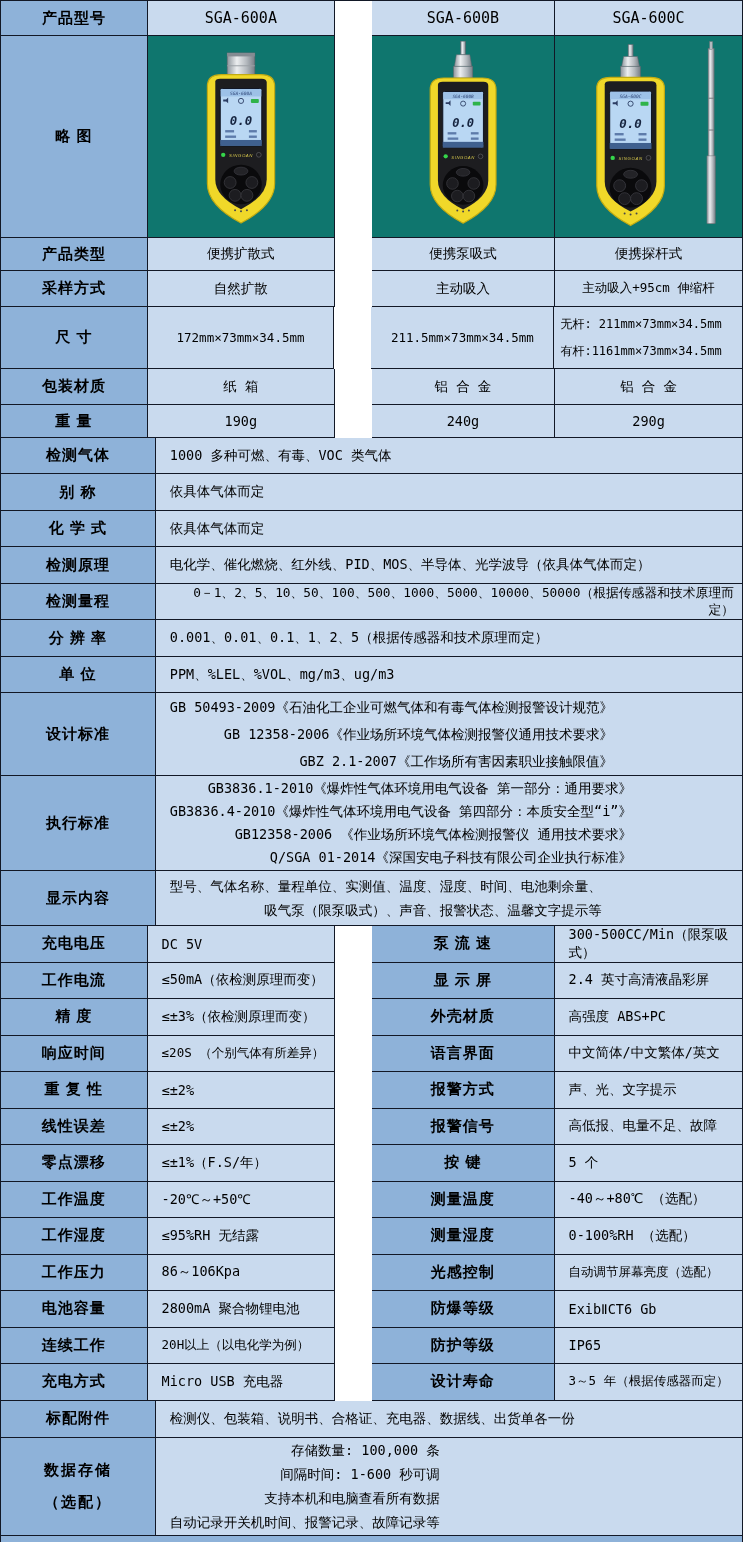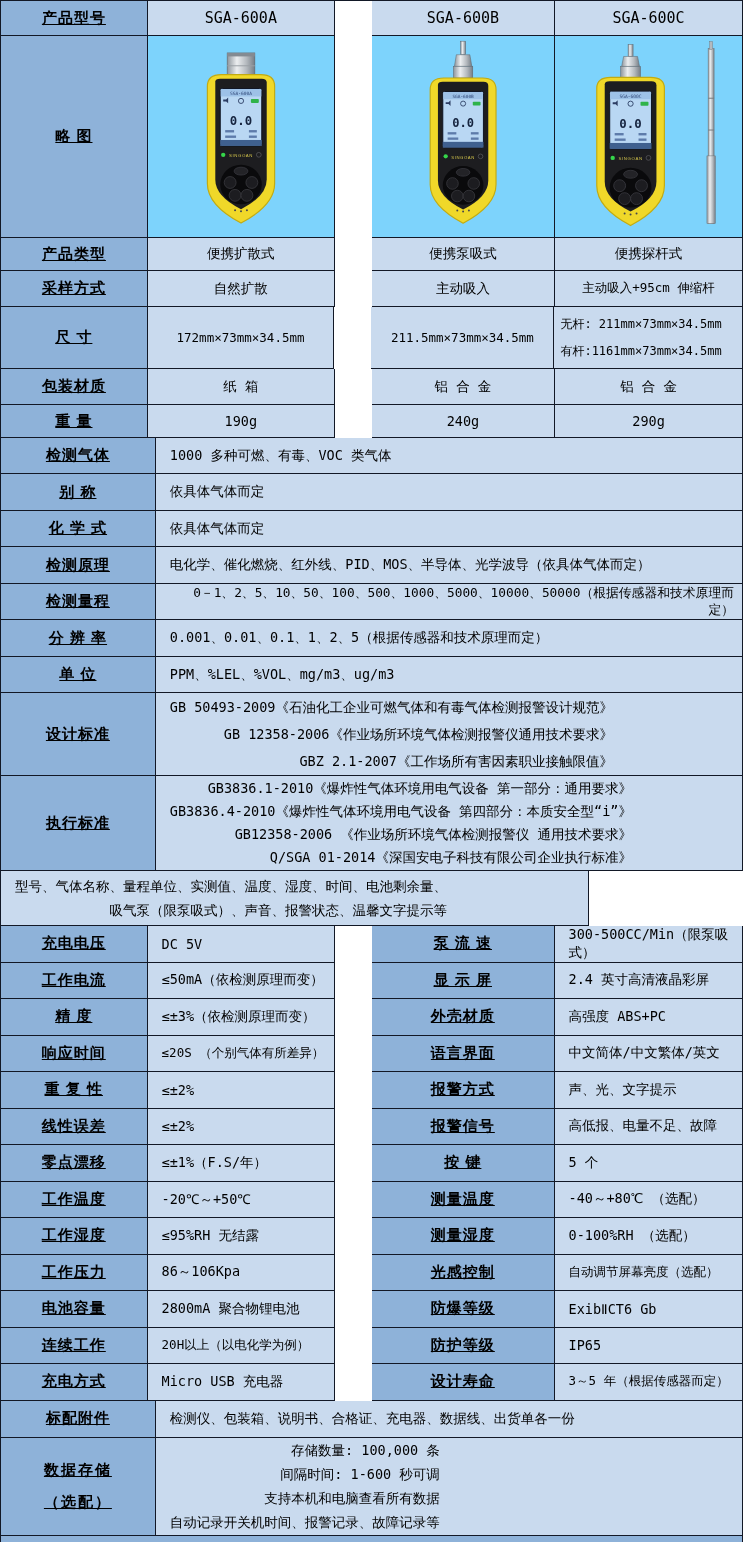--- a/index.html
+++ b/index.html
@@ -22,32 +22,31 @@
     border-bottom:1px solid var(--bd);
     display:flex;align-items:center;justify-content:center;
     overflow:hidden;
   }
   .lbl{
     background:var(--lab);
     font-weight:bold;
     font-size:15px;
     text-align:center;
     letter-spacing:1px;
-    text-decoration:underline;
   }
   .val{
     background:var(--val);
     justify-content:flex-start;
     text-align:left;
     padding:0 8px 0 14px;
     font-size:13.5px;
     font-family:"DejaVu Sans Mono","Liberation Mono",monospace;
   }
   .ctr{justify-content:center;text-align:center;padding:0 4px;}
-  .imgcell{background:#7dd3fc;padding:4px;}
+  .imgcell{background:#0f766e;padding:4px;font-style:italic;}
   .ml{white-space:pre-line;line-height:27px;}
   .ml2{white-space:pre-line;line-height:24px;}
   .lblml{white-space:pre-line;line-height:32px;letter-spacing:2px;}
   .c1{width:155px;}
   .c2{width:197px;}
   .c3{width:193px;margin-left:37px;}
   .c4{width:198px;}
   .cfull{width:588px;text-align:right;}
   .hdr .val{font-size:15px;}
   .bottom-strip{
@@ -273,20 +272,21 @@
 GBZ 2.1-2007《工作场所有害因素职业接触限值》</div>
   </div>
   <div class="row" style="height:95px">
     <div class="cell lbl c1">执行标准</div>
     <div class="cell val cfull ml" style="line-height:23px">GB3836.1-2010《爆炸性气体环境用电气设备  第一部分：通用要求》
 GB3836.4-2010《爆炸性气体环境用电气设备  第四部分：本质安全型“i”》
 GB12358-2006 《作业场所环境气体检测报警仪  通用技术要求》
 Q/SGA 01-2014《深国安电子科技有限公司企业执行标准》</div>
   </div>
   <div class="row" style="height:55px">
+    <div class="cell lbl c1">显示内容</div>
     <div class="cell val cfull ml" style="line-height:24px">型号、气体名称、量程单位、实测值、温度、湿度、时间、电池剩余量、
 吸气泵（限泵吸式）、声音、报警状态、温馨文字提示等</div>
   </div>
 
   <div class="row" style="height:36.5px">
     <div class="cell lbl c1">充电电压</div>
     <div class="cell val c2">DC 5V</div>
     <div class="cell lbl c3">泵 流 速</div>
     <div class="cell val c4">300-500CC/Min（限泵吸式）</div>
   </div>

